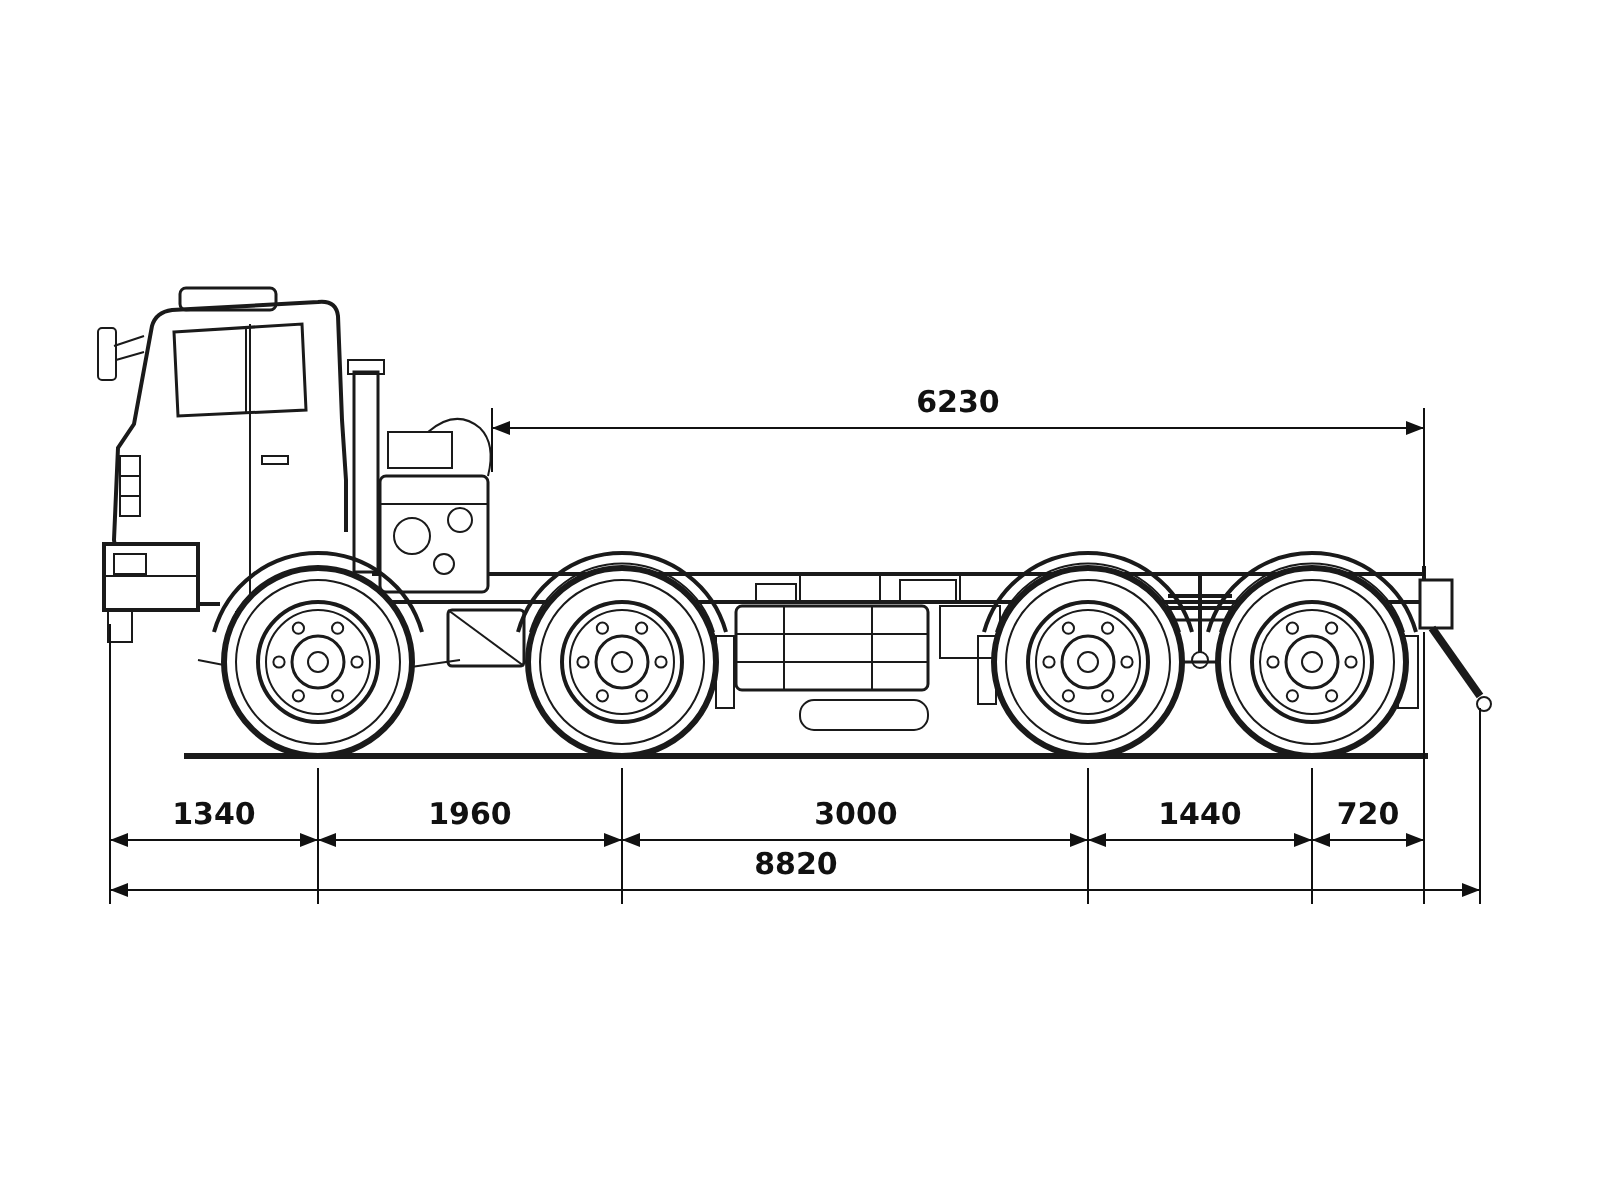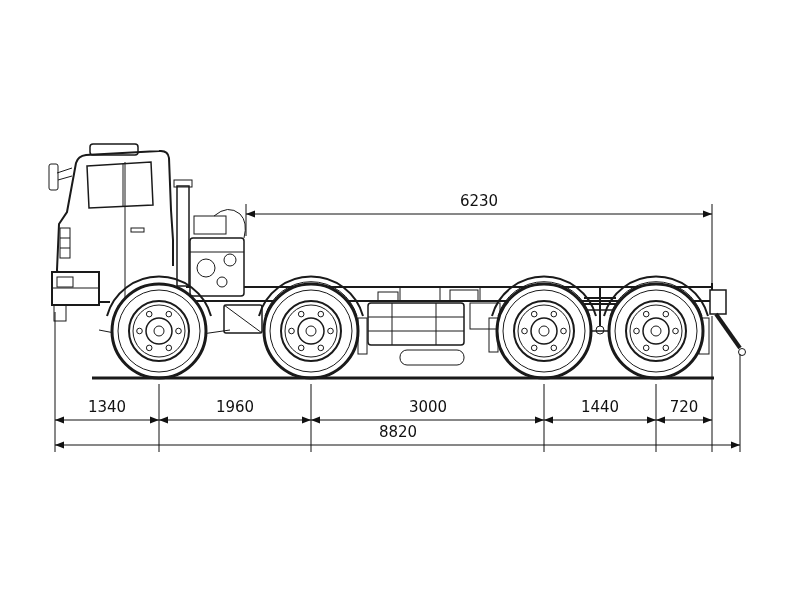--- a/index.html
+++ b/index.html
@@ -1,16 +1,16 @@
 <!DOCTYPE html>
 <html><head>
 <meta charset="utf-8">
 <style>
   html,body{margin:0;padding:0;background:#fff;}
-  .stage{position:relative;width:800px;height:600px;background:#fff;overflow:hidden;}
+  .stage{position:relative;width:800px;height:600px;background:#fff;overflow:hidden;font-weight:bold;}
   svg{display:block;}
   text.dim-label{
     font-family:"DejaVu Sans","Liberation Sans",sans-serif;
     font-size:15px;
     fill:#111;
     text-anchor:middle;
   }
   .ln{stroke:#1a1a1a;fill:none;}
   .dim{stroke:#111;stroke-width:1;fill:none;}
   .thin{stroke-width:1;}

